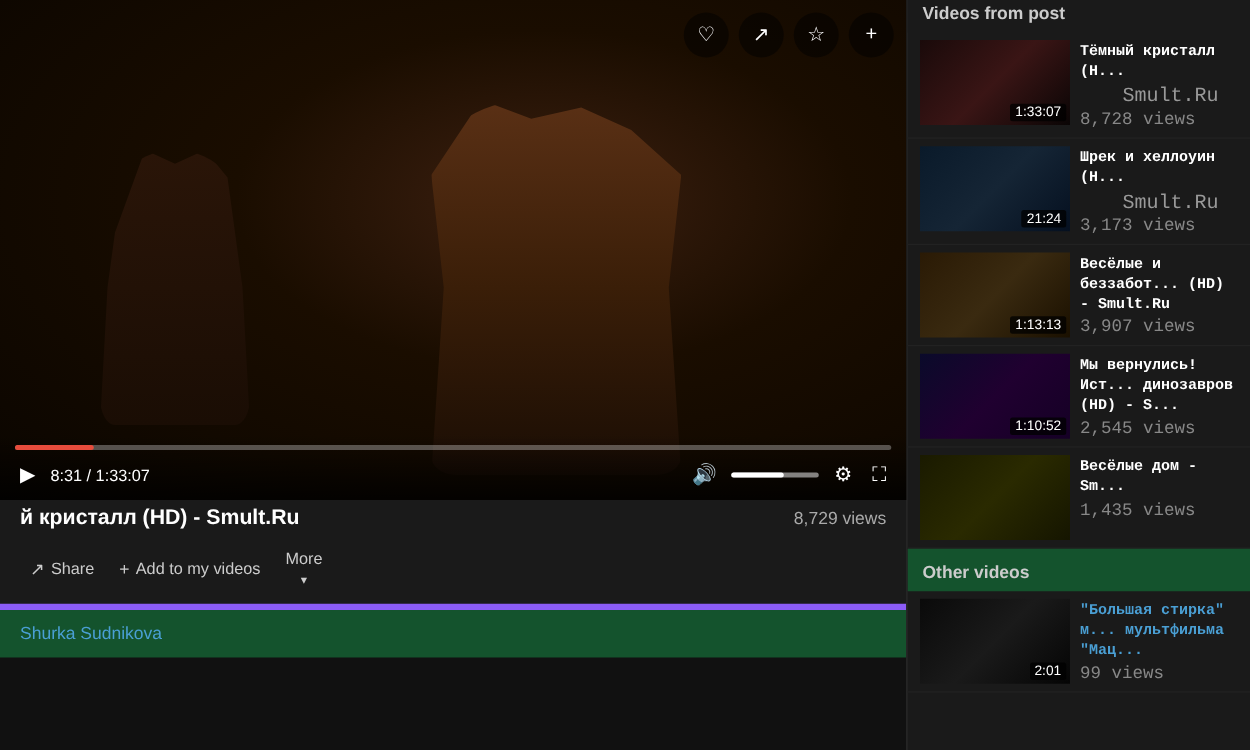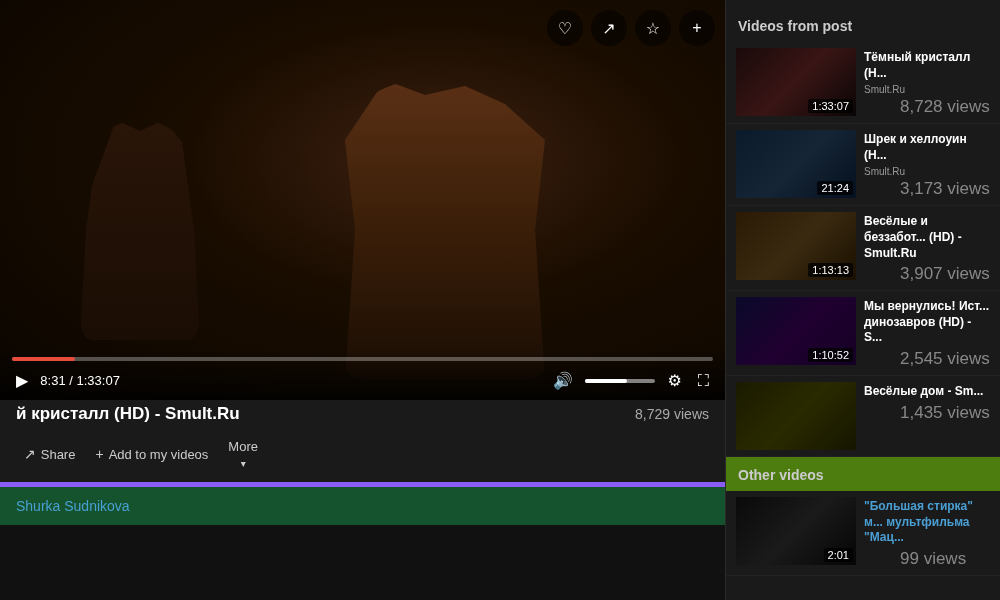--- a/index.html
+++ b/index.html
@@ -245,21 +245,21 @@
       display: flex;
       flex-direction: column;
       border-left: 1px solid #2a2a2a;
       overflow-y: auto;
     }
 
     .sidebar-section-title {
       color: #ccc;
       font-size: 14px;
       font-weight: bold;
-      padding: 18px 12px 8px;
+      padding: 2px 12px 8px;
       background: #1a1a1a;
     }
 
     .sidebar-video-item {
       display: flex;
       gap: 8px;
       padding: 6px 10px;
       cursor: pointer;
       border-bottom: 1px solid #222;
     }
@@ -290,48 +290,49 @@
       padding: 1px 4px;
       border-radius: 2px;
     }
 
     .sidebar-video-meta {
       flex: 1;
       display: flex;
       flex-direction: column;
       justify-content: flex-start;
       padding-top: 2px;
+      font-family: Liberation Mono, monospace;
     }
 
     .sidebar-video-title {
       color: #fff;
       font-size: 12px;
       line-height: 1.3;
       margin-bottom: 3px;
       font-weight: bold;
     }
 
     .sidebar-video-channel {
       color: #999;
-      font-size: 10px;
+      font-size: 16px;
       margin-bottom: 2px;
+      margin-left: 34px;
     }
 
     .sidebar-video-views {
       color: #888;
-      font-size: 17px;
-      margin-left: 36px;
+      font-size: 14px;
     }
 
     .other-videos-title {
       color: #ccc;
       font-size: 14px;
       font-weight: bold;
       padding: 10px 12px 8px;
-      background: #4d7c0f;
+      background: #14532d;
     }
 
     
     .sidebar::-webkit-scrollbar { width: 4px; }
     .sidebar::-webkit-scrollbar-track { background: #111; }
     .sidebar::-webkit-scrollbar-thumb { background: #444; border-radius: 2px; }
   </style>
 </head>
 <body>
 

